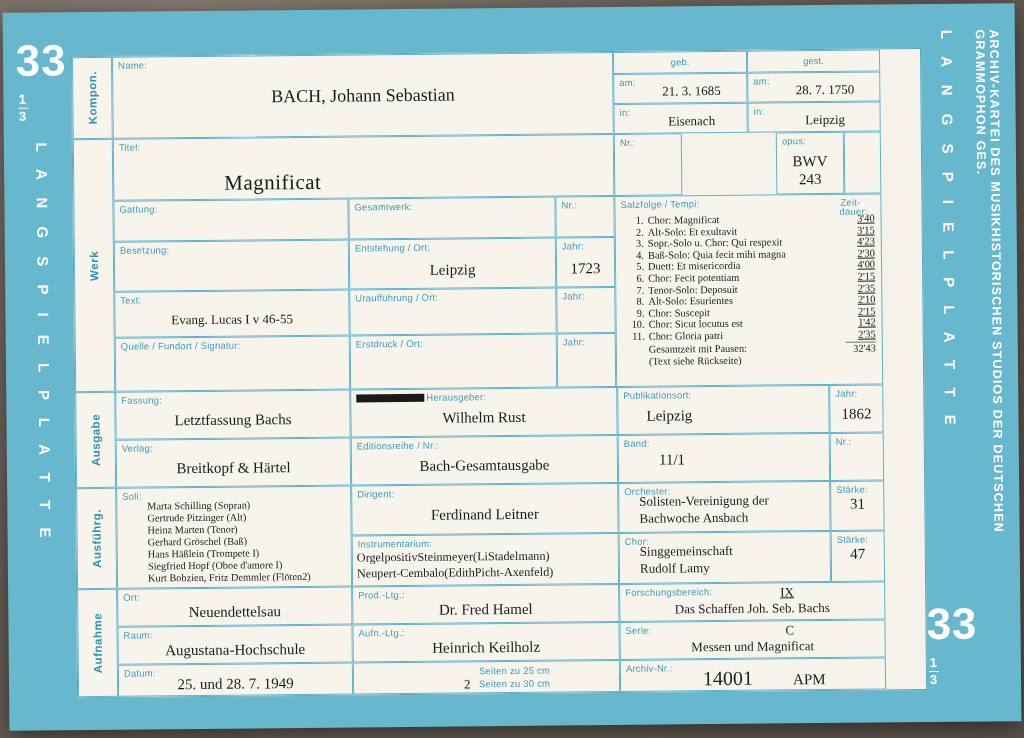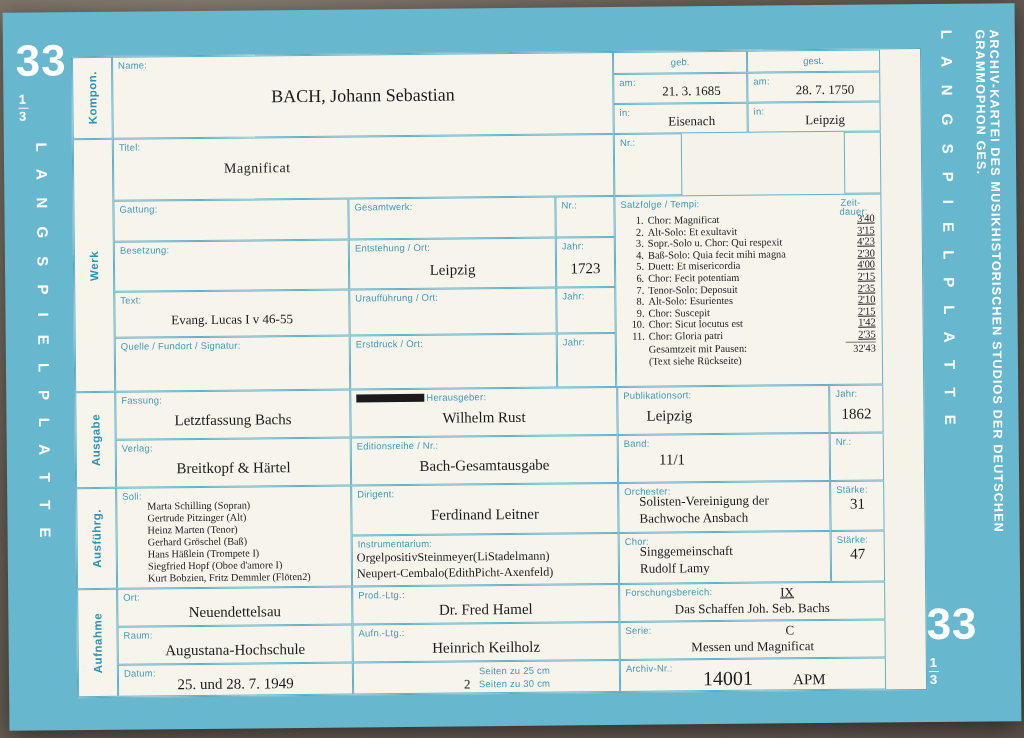--- a/index.html
+++ b/index.html
@@ -204,25 +204,30 @@
       <div class="lbl">in:</div>
       <div class="val hand-s" style="top:9px;left:22px;">Eisenach</div>
     </div>
     <div class="cell bx" style="left:675px;top:52px;width:133px;height:30px;">
       <div class="lbl">in:</div>
       <div class="val hand-s" style="top:9px;left:22px;">Leipzig</div>
     </div>
 
     <div class="cell bx" style="left:40px;top:82px;width:501px;height:62px;">
       <div class="lbl">Titel:</div>
-      <div class="valL" style="left:110px;top:22px;font-size:14px;letter-spacing:.5px;">Magnificat</div>
+      <div class="valL" style="left:110px;top:32px;font-size:21px;letter-spacing:.5px;">Magnificat</div>
     </div>
     <div class="cell bx" style="left:541px;top:82px;width:68px;height:62px;">
       <div class="lbl">Nr.:</div>
       <div class="val hand" style="top:30px;"></div>
+    </div>
+    <div class="cell bx" style="left:703px;top:82px;width:68px;height:62px;">
+      <div class="lbl">opus:</div>
+      <div class="val hand" style="top:20px;">BWV</div>
+      <div class="val hand" style="top:38px;">243</div>
     </div>
     <div class="cell bx" style="left:771px;top:82px;width:37px;height:62px;"></div>
 
     <div class="cell bx" style="left:40px;top:144px;width:235px;height:41px;">
       <div class="lbl">Gattung:</div>
       <div class="val hand-s" style="top:16px;"></div>
     </div>
     <div class="cell bx" style="left:275px;top:144px;width:207px;height:41px;">
       <div class="lbl">Gesamtwerk:</div>
       <div class="val hand-s" style="top:16px;"></div>

